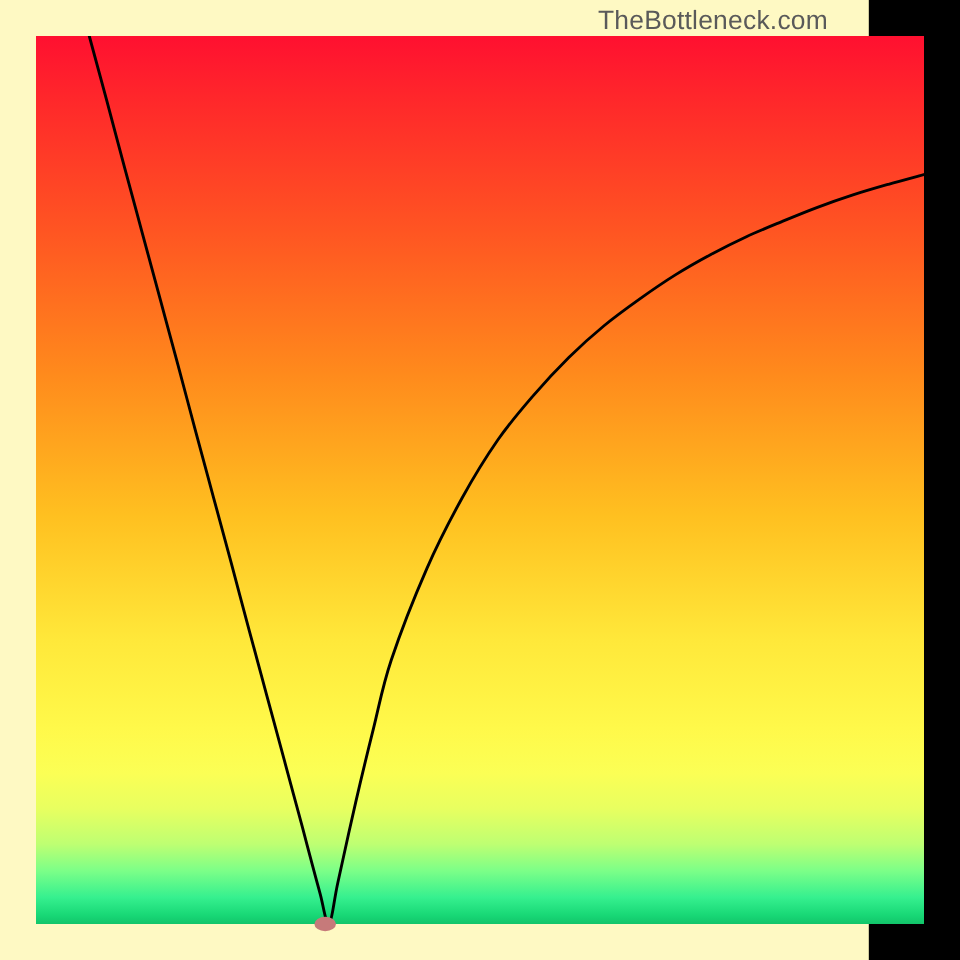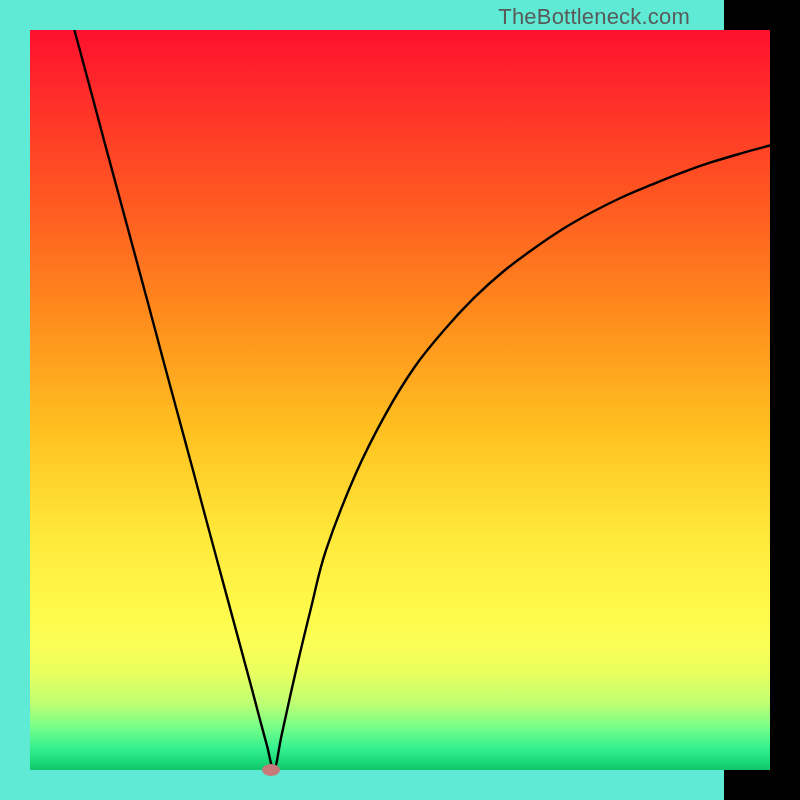--- a/index.html
+++ b/index.html
@@ -1,20 +1,20 @@
 <!DOCTYPE html>
 <html><head>
 <meta charset="utf-8">
 <style>
   * { margin: 0; padding: 0; box-sizing: border-box; }
   html, body { width: 800px; height: 800px; overflow: hidden; background: #000; }
   .frame {
     width: 724px;
     height: 800px;
-    background: #5eead4;
+    background: #fef9c3;
     position: relative;
   }
   .plot-area {
     position: absolute;
     left: 30px;
     top: 30px;
     width: 740px;
     height: 740px;
     background: linear-gradient(to bottom,
       #ff1030 0%,

